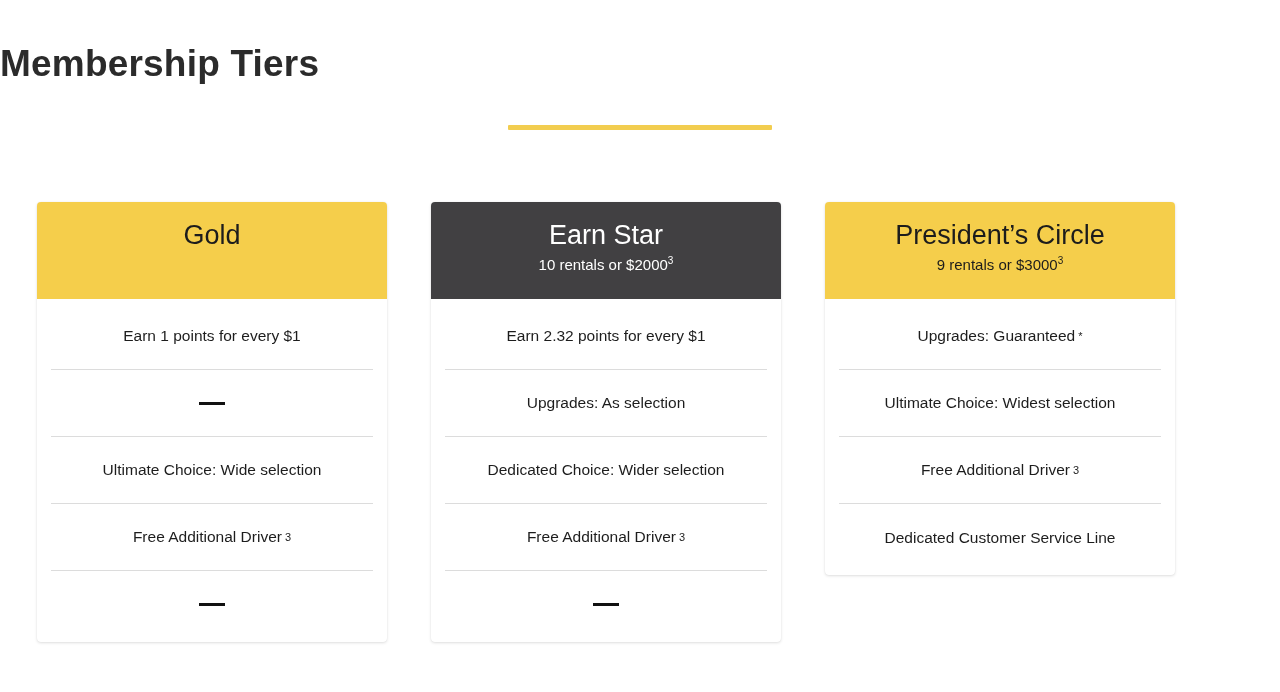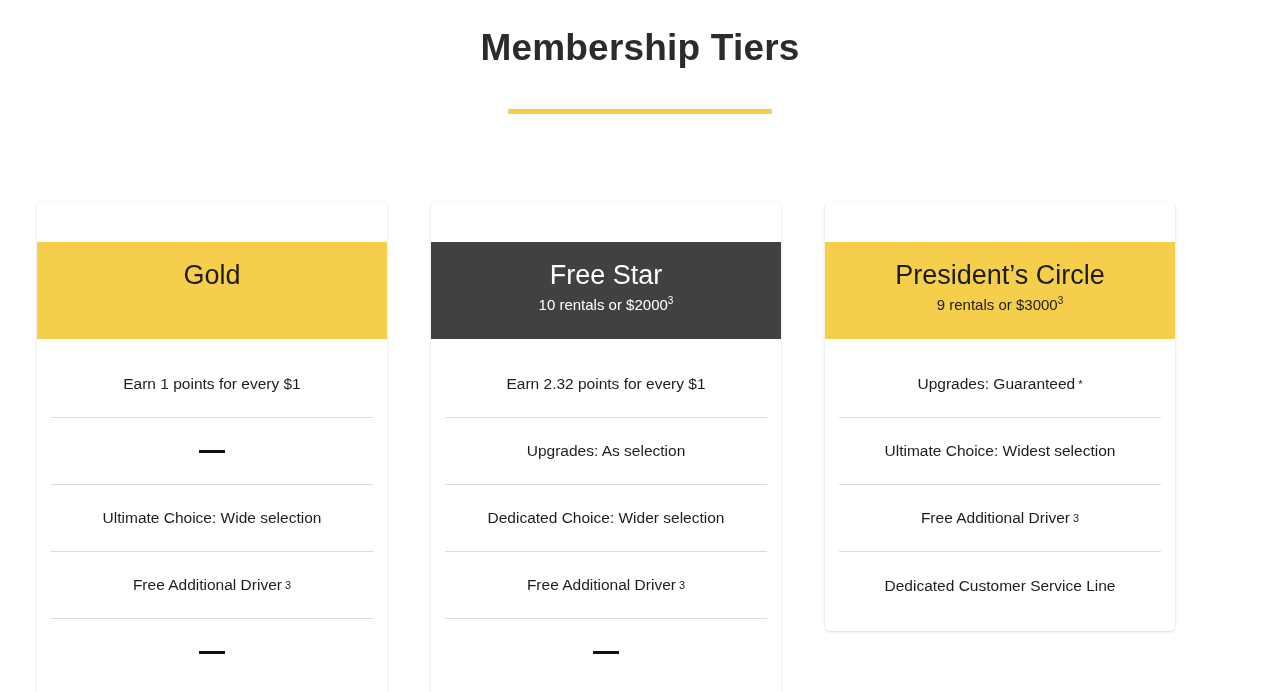--- a/index.html
+++ b/index.html
@@ -15,22 +15,21 @@
 
   .page {
     position: relative;
     width: 1280px;
     height: 692px;
     background: #ffffff;
   }
 
   
   .heading-block {
-    padding-top: 26px;
-    text-align: center;
+    padding-top: 42px;
   }
 
   .page-title {
     font-size: 37px;
     font-weight: bold;
     color: #2b2b2b;
     letter-spacing: 0.2px;
     line-height: 1.2;
   }
 
@@ -57,21 +56,20 @@
     width: 350px;
     background: #ffffff;
     border-radius: 4px;
     box-shadow: 0 1px 3px rgba(0,0,0,0.13), 0 0 1px rgba(0,0,0,0.08);
     overflow: hidden;
   }
 
   .card-header {
     padding: 16px 10px 14px 10px;
     text-align: center;
-    margin-top: 40px;
   }
 
   .card-header.theme-gold {
     background: #f5ce4b;
     color: #1c1c1c;
     min-height: 97px;
   }
 
   .card-header.theme-dark {
     background: #414042;
@@ -93,21 +91,21 @@
     white-space: nowrap;
   }
 
   .tier-sub sup {
     font-size: 10px;
     vertical-align: super;
     line-height: 0;
   }
 
   .card-body {
-    padding: 12px 14px;
+    padding: 4px 14px;
   }
 
   .feature-row {
     height: 67px;
     display: flex;
     align-items: center;
     justify-content: center;
     text-align: center;
     font-size: 15.5px;
     color: #1d1d1d;
@@ -168,21 +166,21 @@
             <span>Free Additional Driver</span>
             <sup>3</sup>
           </div>
           <div class="feature-row is-empty">
             <span class="dash-mark"></span>
           </div>
         </div>
       </div>
       <div class="tier-card">
         <div class="card-header theme-dark">
-          <div class="tier-name">Free Star</div>
+          <div class="tier-name">Earn Star</div>
           <div class="tier-sub"><span>10 rentals or $2000</span><sup>3</sup></div>
         </div>
         <div class="card-body">
           <div class="feature-row">
             <span>Earn 2.32 points for every $1</span>
           </div>
           <div class="feature-row">
             <span>Upgrades: As selection</span>
           </div>
           <div class="feature-row">

